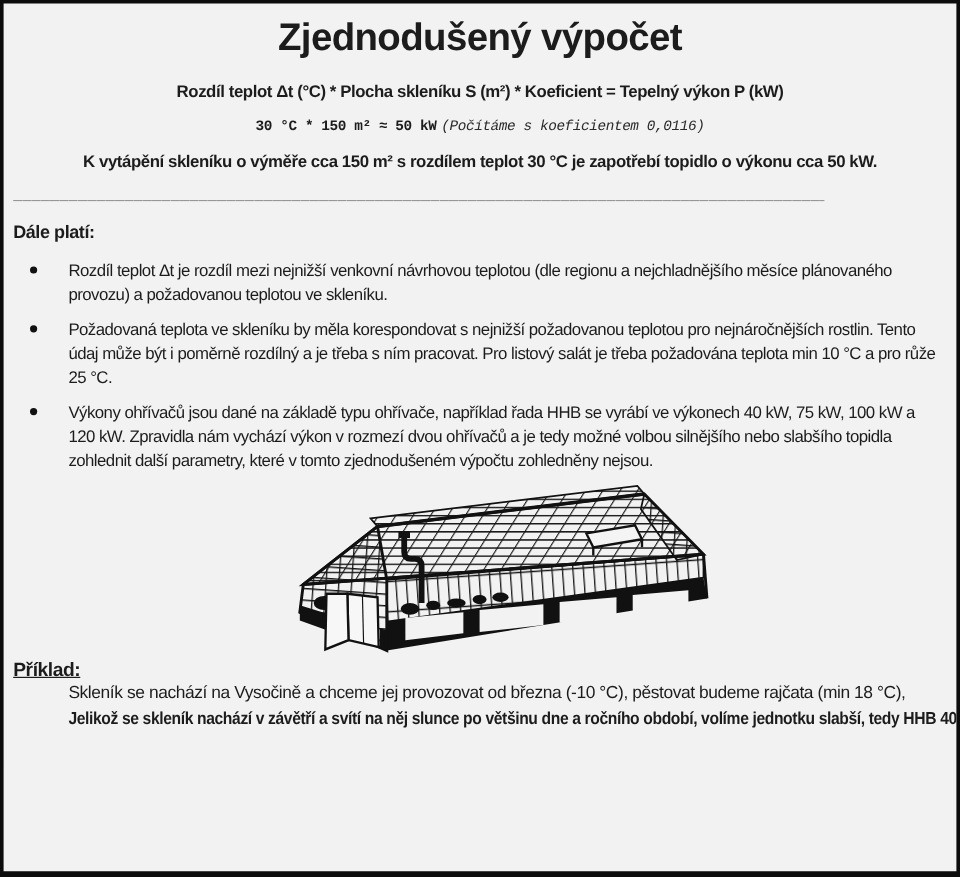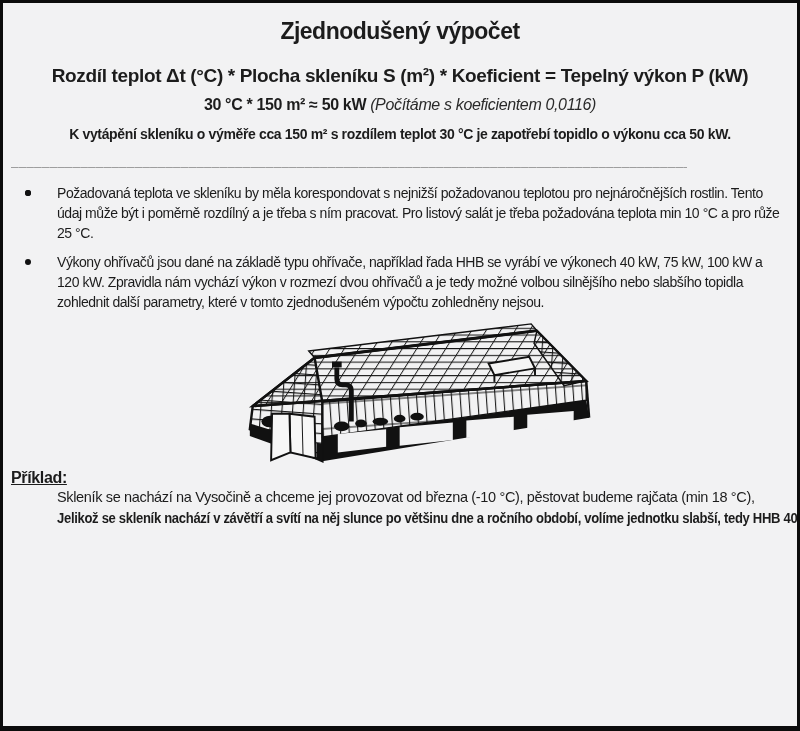--- a/index.html
+++ b/index.html
@@ -12,29 +12,29 @@
     border-bottom-width:5px;
     padding:6px 8px 0 8px;
     overflow:hidden;
     font-family:"Liberation Sans","DejaVu Sans",sans-serif;
     color:#1c1c1c;
     font-size:14px;
     letter-spacing:-0.35px;
   }
   .title{
     text-align:center;
-    font-size:23px;
+    font-size:32px;
     font-weight:700;
     letter-spacing:-0.5px;
     margin:5px 0 0 0;
     line-height:34px;
   }
   .center{text-align:center;}
-  .formula-line{font-weight:700;font-size:19px;margin:18px 0 0 0;line-height:20px;}
-  .calc-line{margin:9px 0 0 0;font-size:16px;line-height:20px;white-space:nowrap;}
+  .formula-line{font-weight:700;font-size:14px;margin:18px 0 0 0;line-height:20px;}
+  .calc-line{margin:9px 0 0 0;font-size:12px;line-height:20px;white-space:nowrap;font-family:Liberation Mono, monospace;}
   .calc-line .bold{font-weight:700;}
   .calc-line .note{font-style:italic;color:#2a2a2a;margin-left:4px;}
   .summary-line{font-weight:700;font-size:14px;margin:9px 0 0 0;line-height:20px;white-space:nowrap;}
   .separator{
     margin:9px 0 0 0;
     height:18px;
     max-width:676px;
     overflow:hidden;
     white-space:nowrap;
     color:#8d8d8d;
@@ -77,23 +77,24 @@
   <h1 class="title">Zjednodušený výpočet</h1>
 
   <p class="formula-line center">Rozdíl teplot Δt (°C) * Plocha skleníku S (m²) * Koeficient = Tepelný výkon P (kW)</p>
 
   <p class="calc-line center"><span class="bold">30 °C * 150 m² ≈ 50 kW</span><span class="note">(Počítáme s koeficientem 0,0116)</span></p>
 
   <p class="summary-line center">K vytápění skleníku o výměře cca 150 m² s rozdílem teplot 30 °C je zapotřebí topidlo o výkonu cca 50 kW.</p>
 
   <div class="separator">____________________________________________________________________________________________________</div>
 
+  <p class="section-heading">Dále platí:</p>
 
   <ul class="rules">
-    <li><span class="dot"></span></li>
+    <li><span class="dot"></span><span>Rozdíl teplot Δt je rozdíl mezi nejnižší venkovní návrhovou teplotou (dle regionu a nejchladnějšího měsíce plánovaného provozu) a požadovanou teplotou ve skleníku.</span></li>
     <li><span class="dot"></span><span>Požadovaná teplota ve skleníku by měla korespondovat s nejnižší požadovanou teplotou pro nejnáročnějších rostlin. Tento údaj může být i poměrně rozdílný a je třeba s ním pracovat. Pro listový salát je třeba požadována teplota min 10 °C a pro růže 25 °C.</span></li>
     <li><span class="dot"></span><span>Výkony ohřívačů jsou dané na základě typu ohřívače, například řada HHB se vyrábí ve výkonech 40 kW, 75 kW, 100 kW a 120 kW. Zpravidla nám vychází výkon v rozmezí dvou ohřívačů a je tedy možné volbou silnějšího nebo slabšího topidla zohlednit další parametry, které v tomto zjednodušeném výpočtu zohledněny nejsou.</span></li>
   </ul>
 
   <div class="art">
     <svg viewBox="0 0 360 150" width="368" height="145" aria-hidden="true">
       <defs>
         <pattern id="pRoof" width="15" height="7" patternUnits="userSpaceOnUse" patternTransform="skewX(-32)">
           <path d="M0 .6H15M.6 0V7" stroke="#141414" stroke-width="1.1" fill="none"></path>
         </pattern>

